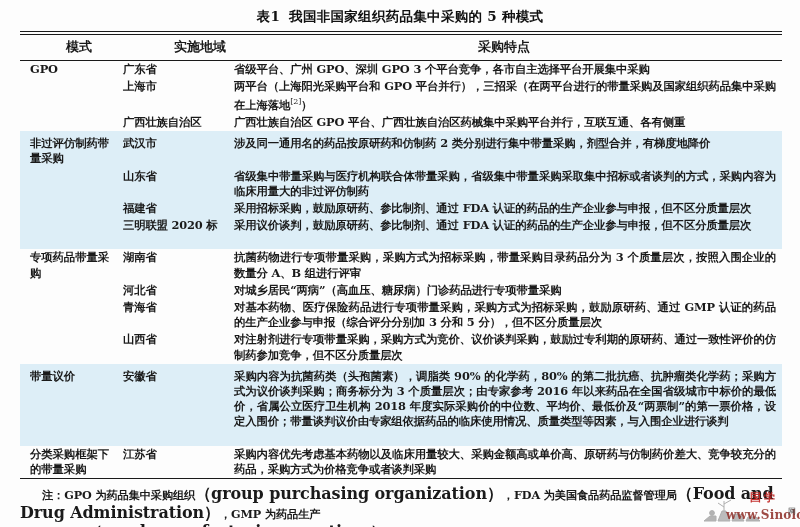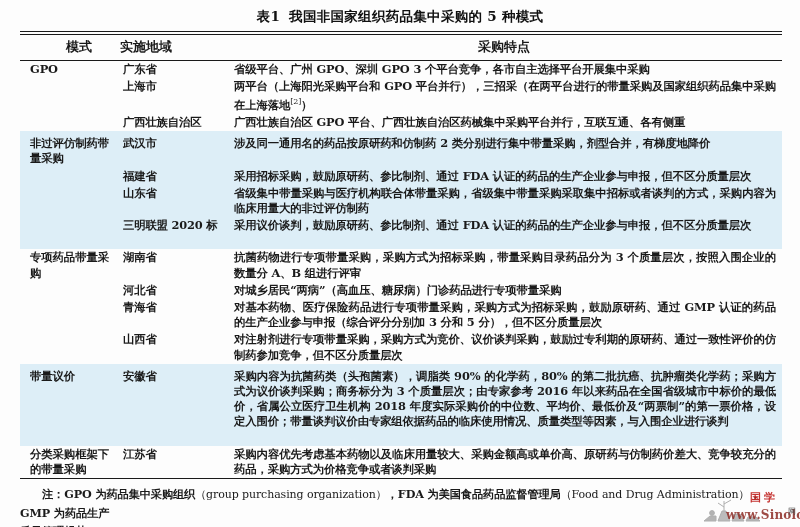--- a/index.html
+++ b/index.html
@@ -64,21 +64,21 @@
   col.c3 { width: 556px; }
 
   thead td {
     font-weight: bold;
     font-size: 13px;
     padding: 3px 0 4px 0;
     text-align: center;
     vertical-align: middle;
   }
   thead td.h1 { text-align: center; padding-left: 18px; }
-  thead td.h2 { text-align: left; }
+  thead td.h2 { text-align: right; }
   thead td.h3 { text-align: center; }
 
   tbody td {
     font-size: 11.4px;
     line-height: 15.2px;
     vertical-align: top;
     padding: 1px 0 1px 0;
   }
   td.mode {
     font-weight: bold;
@@ -113,21 +113,21 @@
     position: absolute;
     left: 20px;
     top: 485px;
     width: 762px;
     font-size: 11.2px;
     line-height: 18px;
     font-weight: bold;
     letter-spacing: -0.1px;
   }
   .notes .lead { padding-left: 22px; }
-  .notes .en { font-weight: normal; font-size: 11px; }
+  .notes .en { font-weight: bold; font-size: 16px; }
 
   
   .watermark {
     position: absolute;
     left: 700px;
     top: 489px;
     width: 100px;
     height: 38px;
     pointer-events: none;
   }
@@ -214,27 +214,27 @@
             <td class="region">广西壮族自治区</td>
             <td class="feat">广西壮族自治区 GPO 平台、广西壮族自治区药械集中采购平台并行，互联互通、各有侧重</td>
           </tr>
           <tr class="shade pad-top">
             <td class="mode">非过评仿制药带量采购</td>
             <td class="region">武汉市</td>
             <td class="feat">涉及同一通用名的药品按原研药和仿制药 2 类分别进行集中带量采购，剂型合并，有梯度地降价</td>
           </tr>
           <tr class="shade">
             <td class="mode"></td>
+            <td class="region">山东省</td>
+            <td class="feat">省级集中带量采购与医疗机构联合体带量采购，省级集中带量采购采取集中招标或者谈判的方式，采购内容为临床用量大的非过评仿制药</td>
+          </tr>
+          <tr class="shade">
+            <td class="mode"></td>
             <td class="region">福建省</td>
             <td class="feat">采用招标采购，鼓励原研药、参比制剂、通过 FDA 认证的药品的生产企业参与申报，但不区分质量层次</td>
-          </tr>
-          <tr class="shade">
-            <td class="mode"></td>
-            <td class="region">山东省</td>
-            <td class="feat">省级集中带量采购与医疗机构联合体带量采购，省级集中带量采购采取集中招标或者谈判的方式，采购内容为临床用量大的非过评仿制药</td>
           </tr>
           <tr class="shade pad-bot">
             <td class="mode"></td>
             <td class="region">三明联盟 2020 标</td>
             <td class="feat">采用议价谈判，鼓励原研药、参比制剂、通过 FDA 认证的药品的生产企业参与申报，但不区分质量层次</td>
           </tr>
           <tr>
             <td class="mode">专项药品带量采购</td>
             <td class="region">湖南省</td>
             <td class="feat">抗菌药物进行专项带量采购，采购方式为招标采购，带量采购目录药品分为 3 个质量层次，按照入围企业的数量分 A、B 组进行评审</td>

